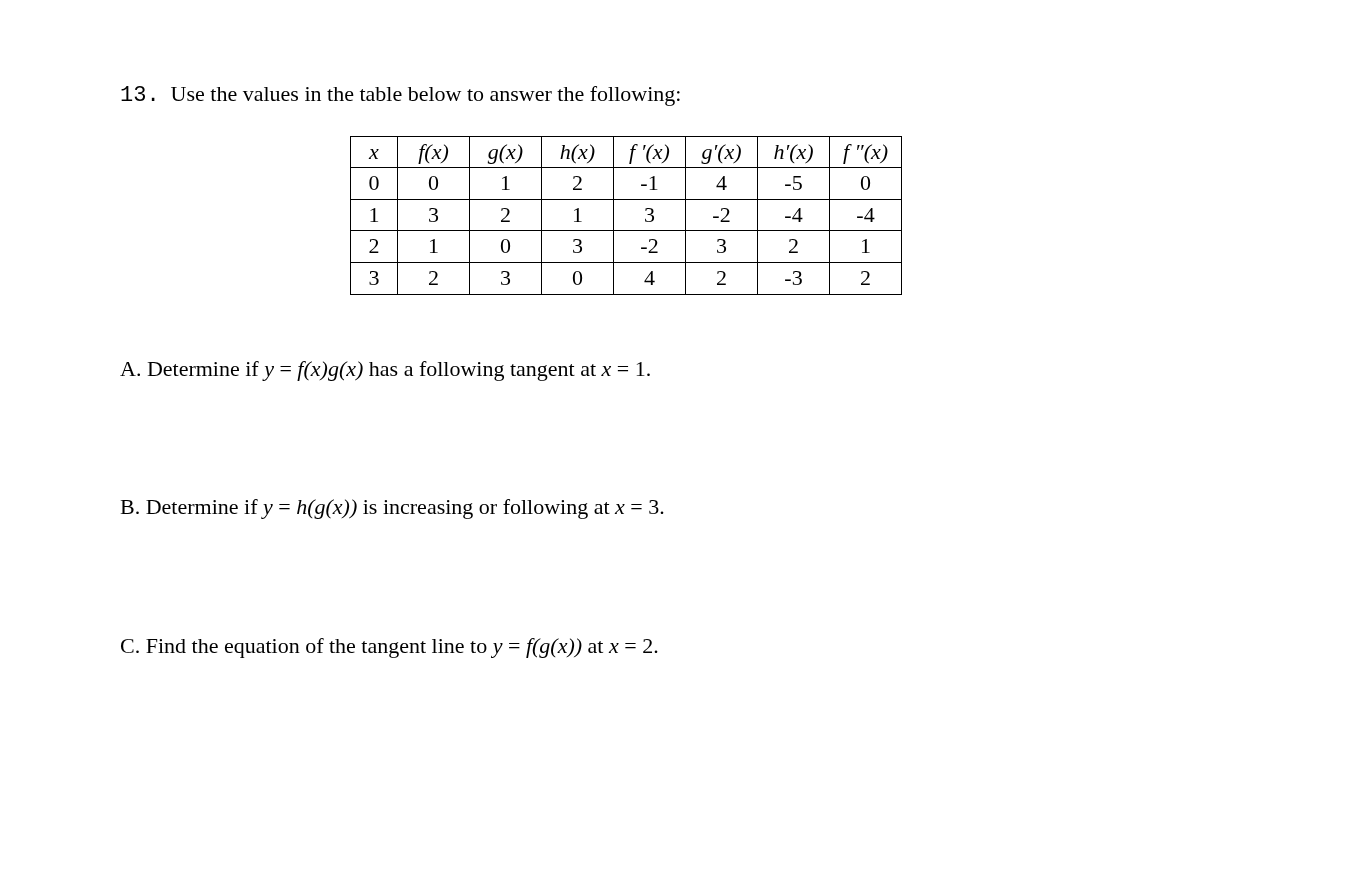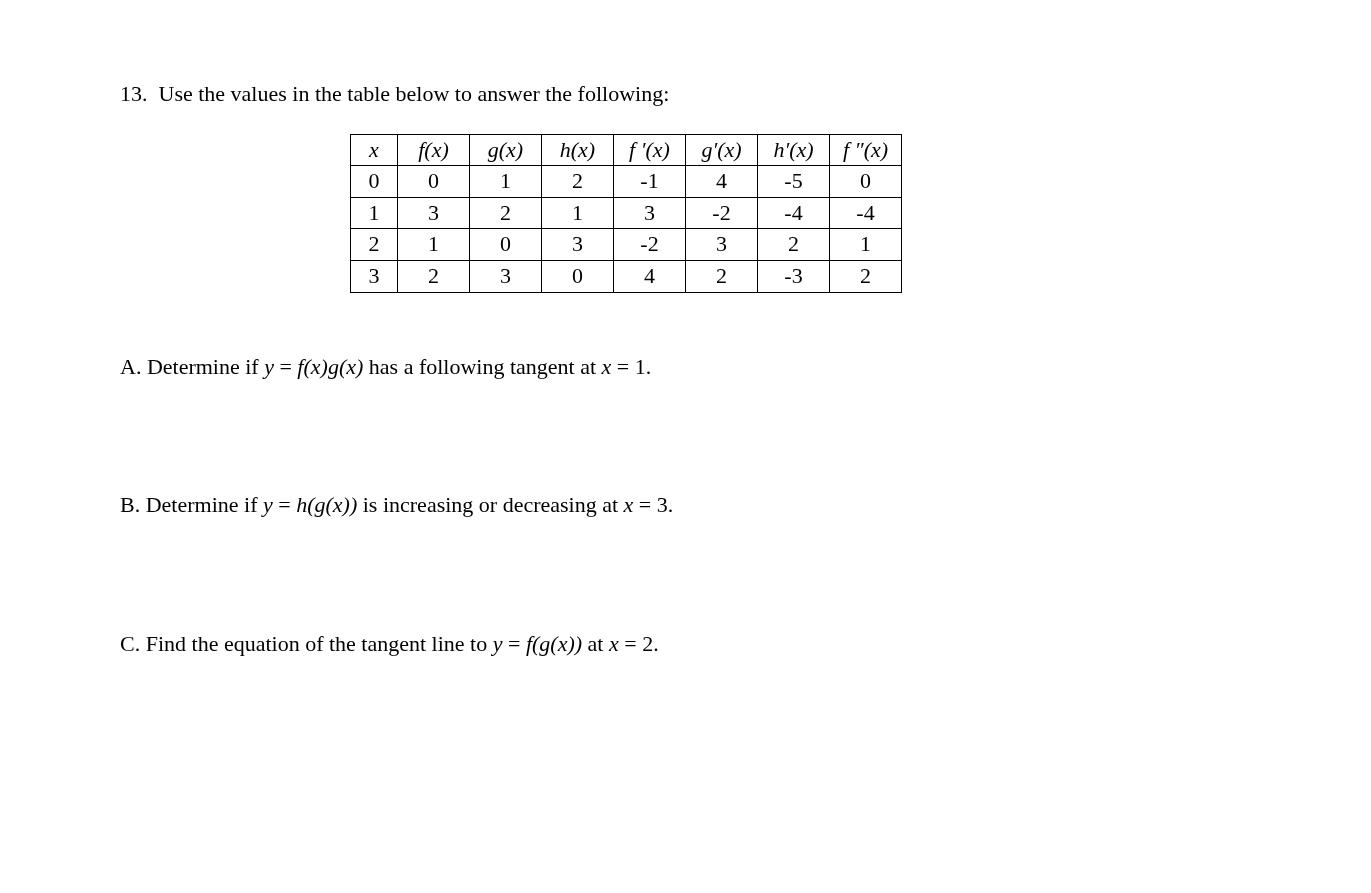--- a/index.html
+++ b/index.html
@@ -6,20 +6,21 @@
     font-family: "Times New Roman", Times, serif;
     font-size: 22px;
     color: #000;
     background: #fff;
     margin: 0;
     padding: 80px 120px;
     line-height: 1.3;
   }
   .problem-number {
     display: inline;
+    font-family: Liberation Mono, monospace;
   }
   .problem-text {
     display: inline;
     margin-top: 43px;
   }
   .table-wrap {
     margin: 25px 0 60px 230px;
   }
   table {
     border-collapse: collapse;
@@ -118,21 +119,21 @@
 <div class="question">
   <span>A. Determine if </span>
   <span class="math-italic">y</span><span> = </span><span class="math-italic">f(x)g(x)</span>
   <span> has a following tangent at </span>
   <span class="math-italic">x</span><span> = 1</span><span>.</span>
 </div>
 
 <div class="question">
   <span>B. Determine if </span>
   <span class="math-italic">y</span><span> = </span><span class="math-italic">h(g(x))</span>
-  <span> is increasing or decreasing at </span>
+  <span> is increasing or following at </span>
   <span class="math-italic">x</span><span> = 3</span><span>.</span>
 </div>
 
 <div class="question">
   <span>C. Find the equation of the tangent line to </span>
   <span class="math-italic">y</span><span> = </span><span class="math-italic">f(g(x))</span>
   <span> at </span>
   <span class="math-italic">x</span><span> = 2</span><span>.</span>
 </div>
 

